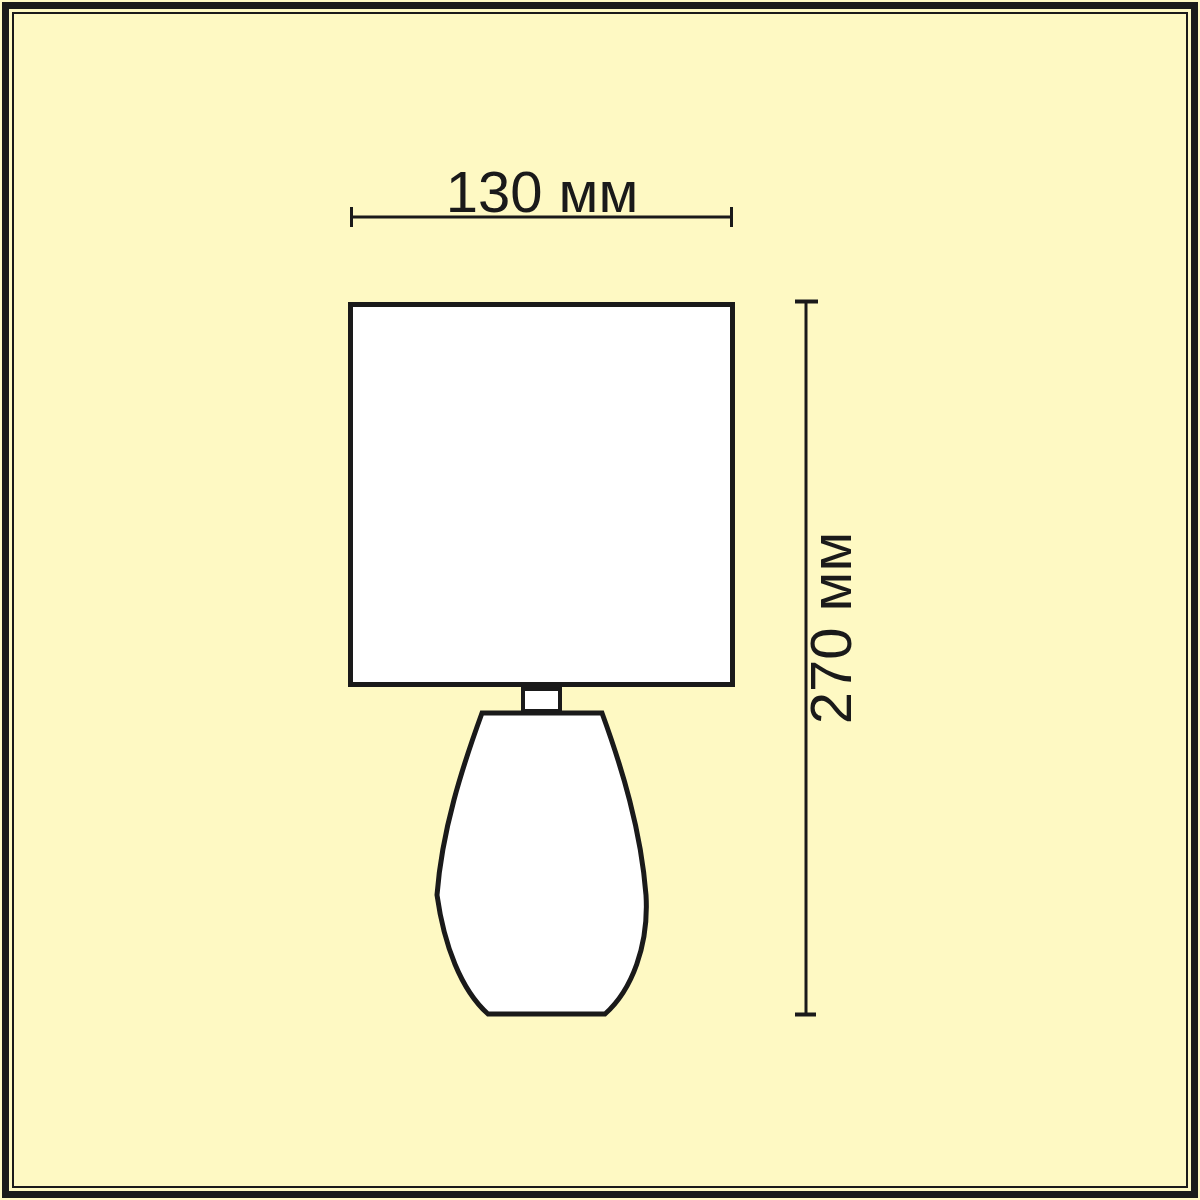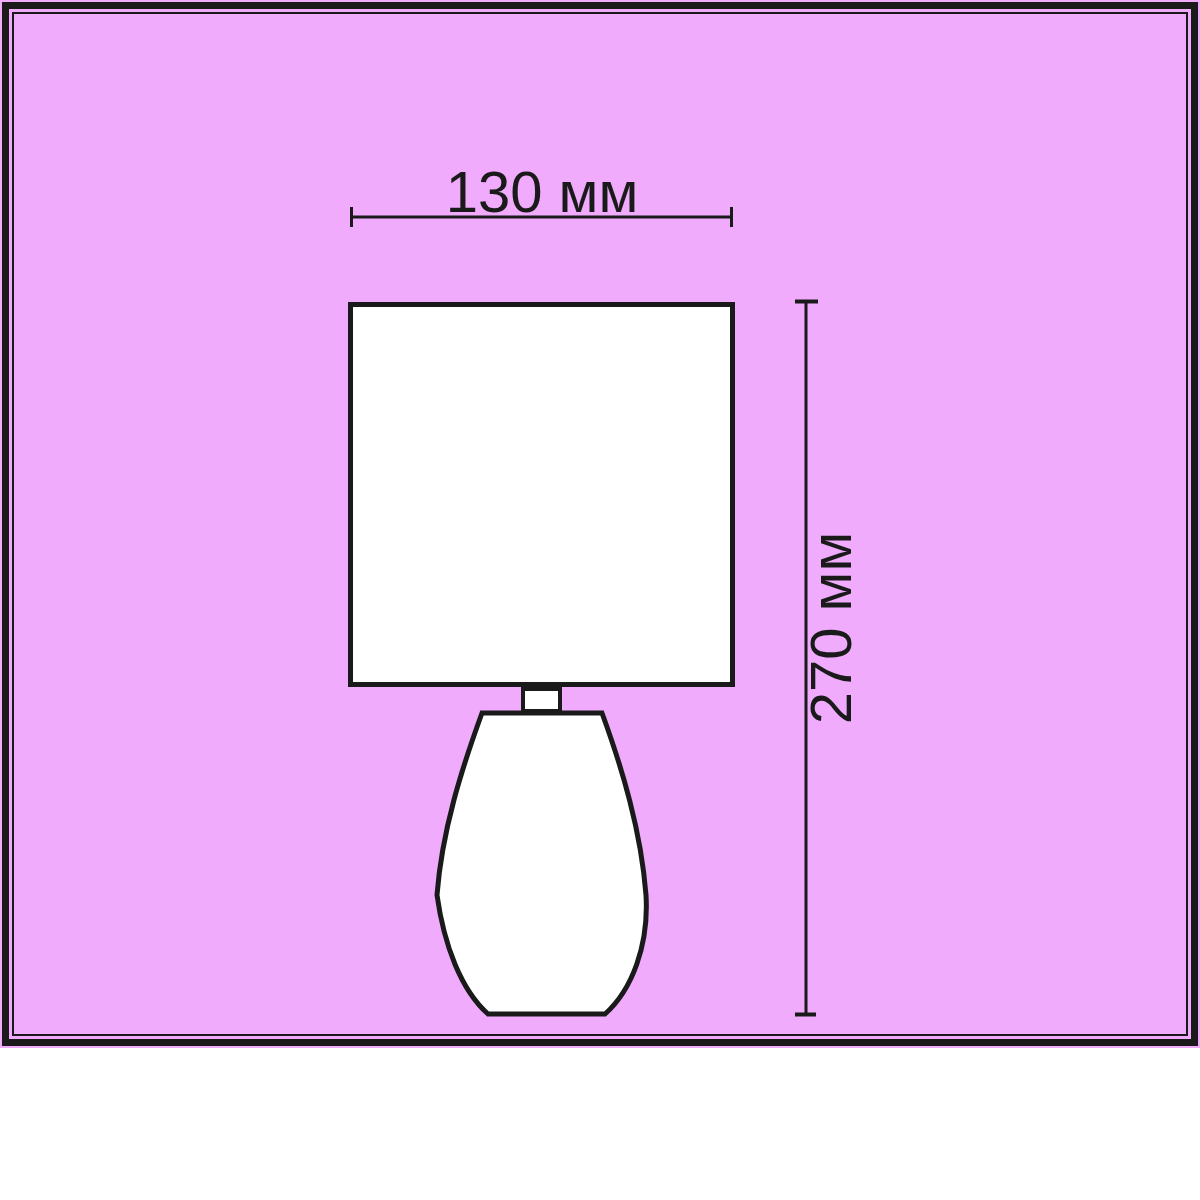--- a/index.html
+++ b/index.html
@@ -6,22 +6,22 @@
     margin: 0;
     padding: 0;
     width: 1200px;
     height: 1200px;
     background: #ffffff;
     font-family: "Liberation Sans", sans-serif;
   }
   .page {
     position: relative;
     width: 1200px;
-    height: 1048px;
-    background: #f0abfc;
+    height: 1200px;
+    background: #fef9c3;
     overflow: hidden;
     text-align: center;
   }
   .frame-outer {
     position: absolute;
     inset: 2px;
     border: 7px solid #1a1a1a;
     pointer-events: none;
   }
   .frame-inner {

